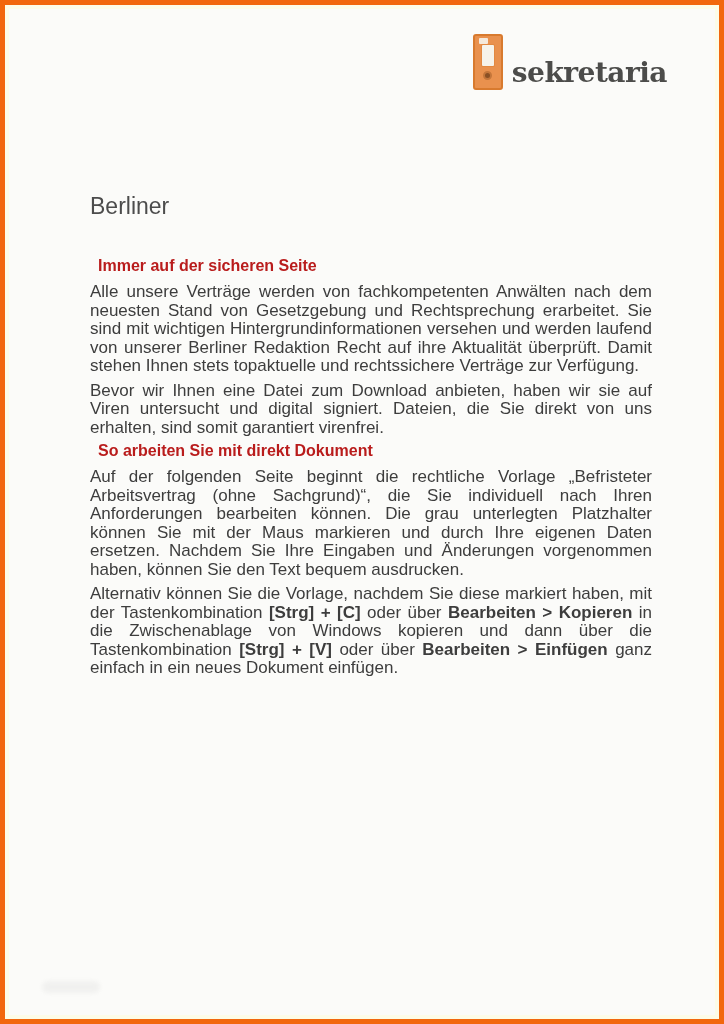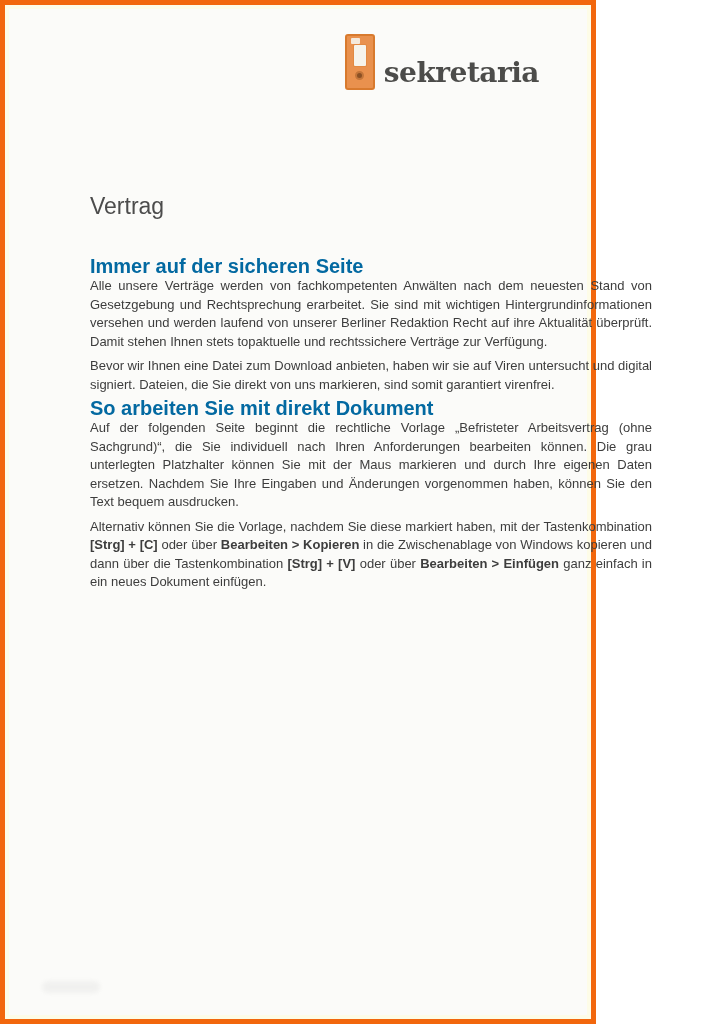--- a/index.html
+++ b/index.html
@@ -12,21 +12,21 @@
     --logo-icon-fill:#e9914e;
     --logo-icon-border:#d87a2e;
   }
   html,body{margin:0;padding:0;}
   body{
     width:724px;height:1024px;overflow:hidden;
     font-family:"Liberation Sans","DejaVu Sans",sans-serif;
     background:#ffffff;
   }
   .page{
-    position:relative;width:596px;height:1024px;box-sizing:border-box;
+    position:relative;width:724px;height:1024px;box-sizing:border-box;
     background:var(--page-bg);
     border:5px solid var(--border-orange);
   }
   .inner{
     position:absolute;inset:0;
     border:4px solid var(--border-cream);
   }
 
   
   .logo{
@@ -64,27 +64,27 @@
     position:absolute;left:81px;top:0;width:562px;
     color:var(--text-color);
   }
   .doc h1,.doc h2{
     font-weight:400;color:var(--heading-color);
     font-size:23px;line-height:26px;margin:0;
   }
   .doc h1{margin-top:184px;}
   .doc h2{margin-top:21px;}
   .doc h3{
-    font-size:20px;line-height:18px;font-weight:700;
-    color:#0369a1;margin:0;
+    font-size:16px;line-height:18px;font-weight:700;
+    color:#b91c1c;margin:8px;
   }
   .doc h3.s1{margin-top:38px;}
   .doc h3.s2{margin-top:5px;}
   .doc p{
-    margin:6px 0 0 0;font-size:13px;line-height:18.5px;
+    margin:6px 0 0 0;font-size:17px;line-height:18.5px;
     text-align:justify;
   }
   .doc p.first{margin-top:2px;}
   .doc p b{font-weight:700;margin-top:48px;}
 
   
   .watermark{
     position:absolute;left:33px;top:972px;width:58px;height:12px;
     background:#bdbdbd;opacity:.16;filter:blur(2px);border-radius:6px;
   }
@@ -98,26 +98,26 @@
     <header class="logo">
       <span class="binder">
         <span class="binder-tab"></span>
         <span class="binder-label"></span>
         <span class="binder-hole"></span>
       </span>
       <span class="logo-text">sekretaria</span>
     </header>
 
     <main class="doc">
-      <h1>Vertrag</h1>
+      <h1>Berliner</h1>
 
       <section>
         <h3 class="s1">Immer auf der sicheren Seite</h3>
         <p class="first"><span>Alle unsere Verträge werden von fachkompetenten Anwälten nach dem neuesten Stand von Gesetzgebung und Rechtsprechung erarbeitet. Sie sind mit wichtigen Hintergrundinformationen versehen und werden laufend von unserer Berliner Redaktion Recht auf ihre Aktualität überprüft. Damit stehen Ihnen stets topaktuelle und rechtssichere Verträge zur Verfügung.</span></p>
-        <p><span>Bevor wir Ihnen eine Datei zum Download anbieten, haben wir sie auf Viren untersucht und digital signiert. Dateien, die Sie direkt von uns markieren, sind somit garantiert virenfrei.</span></p>
+        <p><span>Bevor wir Ihnen eine Datei zum Download anbieten, haben wir sie auf Viren untersucht und digital signiert. Dateien, die Sie direkt von uns erhalten, sind somit garantiert virenfrei.</span></p>
       </section>
 
       <section>
         <h3 class="s2">So arbeiten Sie mit direkt Dokument</h3>
         <p class="first"><span>Auf der folgenden Seite beginnt die rechtliche Vorlage „Befristeter Arbeitsvertrag (ohne Sachgrund)“, die Sie individuell nach Ihren Anforderungen bearbeiten können. Die grau unterlegten Platzhalter können Sie mit der Maus markieren und durch Ihre eigenen Daten ersetzen. Nachdem Sie Ihre Eingaben und Änderungen vorgenommen haben, können Sie den Text bequem ausdrucken.</span></p>
         <p><span>Alternativ können Sie die Vorlage, nachdem Sie diese markiert haben, mit der Tastenkombination </span><b>[Strg] + [C]</b><span> oder über </span><b>Bearbeiten &gt; Kopieren</b><span> in die Zwischenablage von Windows kopieren und dann über die Tastenkombination </span><b>[Strg] + [V]</b><span> oder über </span><b>Bearbeiten &gt; Einfügen</b><span> ganz einfach in ein neues Dokument einfügen.</span></p>
       </section>
     </main>
 
     <div class="watermark"></div>

